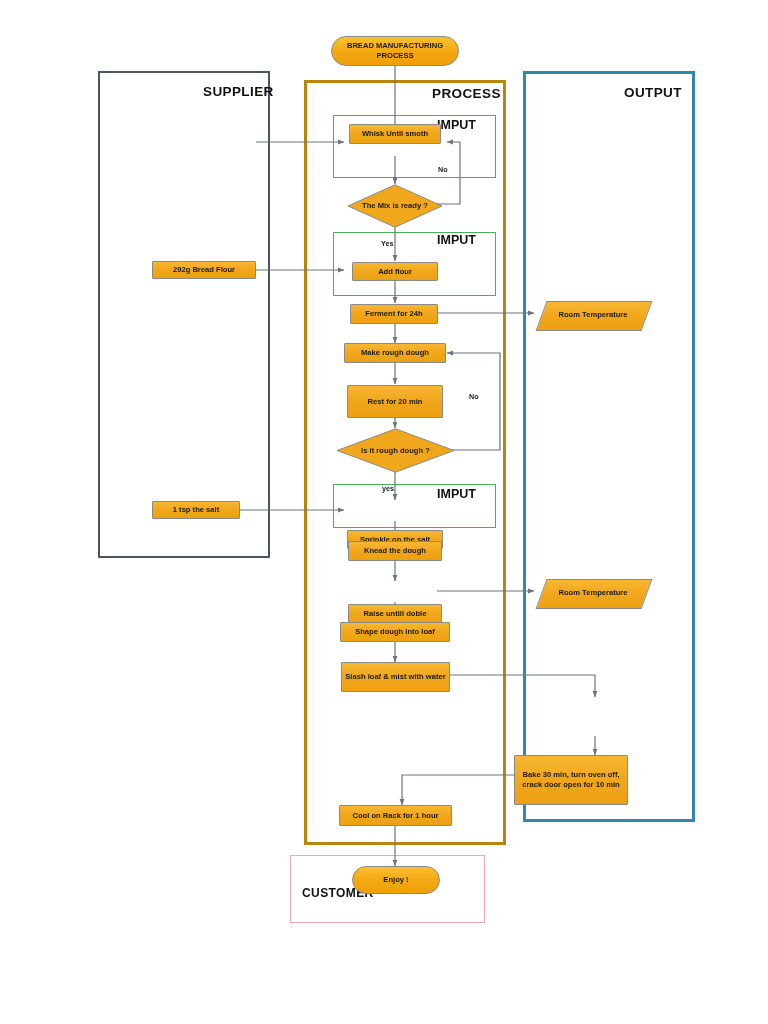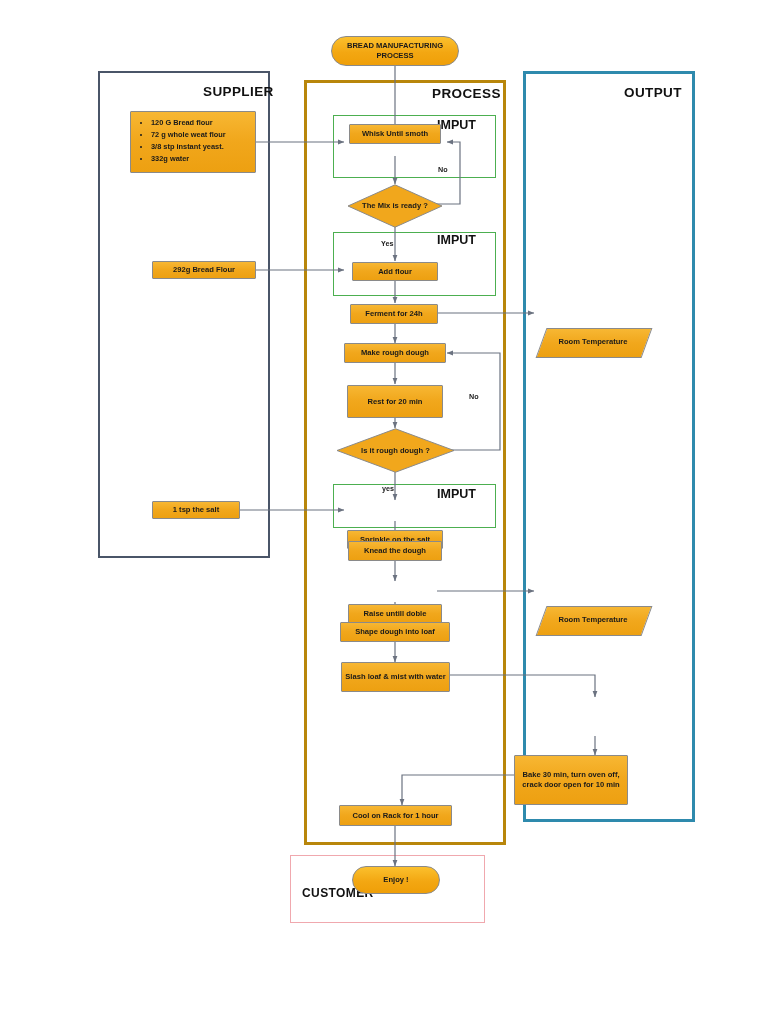--- a/index.html
+++ b/index.html
@@ -57,21 +57,21 @@
     padding:1px 3px;
   }
   .node.term{
     border-radius:16px;
     background:linear-gradient(180deg,#fbc02d 0%,#f3a712 55%,#ef9f08 100%);
   }
   .node.plain{border-radius:1px;}
 
   
   .node.data{
-    border:none;background:transparent;padding:0;margin-top:27px;
+    border:none;background:transparent;padding:0;
   }
   .node.data .pg{
     position:absolute;left:0;top:0;width:100%;height:100%;
     background:linear-gradient(180deg,#f7b733 0%,#f1a71c 50%,#eda011 100%);
     border:1px solid #8a8a8a;
     transform:skewX(-20deg);
   }
   .node.data .pg-txt{position:relative;z-index:2;}
 
   
@@ -180,28 +180,20 @@
     </g>
   </svg>
 
   <div class="wlab" style="left:438px;top:165px;">No</div>
   <div class="wlab" style="left:381px;top:239px;">Yes</div>
   <div class="wlab" style="left:469px;top:392px;">No</div>
   <div class="wlab" style="left:382px;top:484px;">yes</div>
 
   <div class="node term" style="left:331px;top:36px;width:128px;height:30px;font-size:7.6px;">BREAD MANUFACTURING PROCESS</div>
 
-  <div class="node plain" id="n-ingredients" style="left:130px;top:111px;width:126px;height:62px;">
-    <ul>
-      <li>120 G Bread flour</li>
-      <li>72 g whole weat flour</li>
-      <li>3/8 stp instant yeast.</li>
-      <li>332g water</li>
-    </ul>
-  </div>
 
   <div class="node plain" style="left:152px;top:261px;width:104px;height:18px;">292g Bread Flour</div>
 
   <div class="node plain" style="left:152px;top:501px;width:88px;height:18px;">1 tsp the salt</div>
 
   <div class="node plain" style="left:349px;top:124px;width:92px;height:20px;">Whisk Until smoth</div>
 
   <div class="diamond" style="left:347px;top:184px;width:96px;height:44px;">
     <svg width="96" height="44" viewBox="0 0 96 44">
       <polygon points="48,0.8 95,22 48,43.2 1,22" fill="#f1a71c" stroke="#8a8a8a" stroke-width="1"></polygon>

